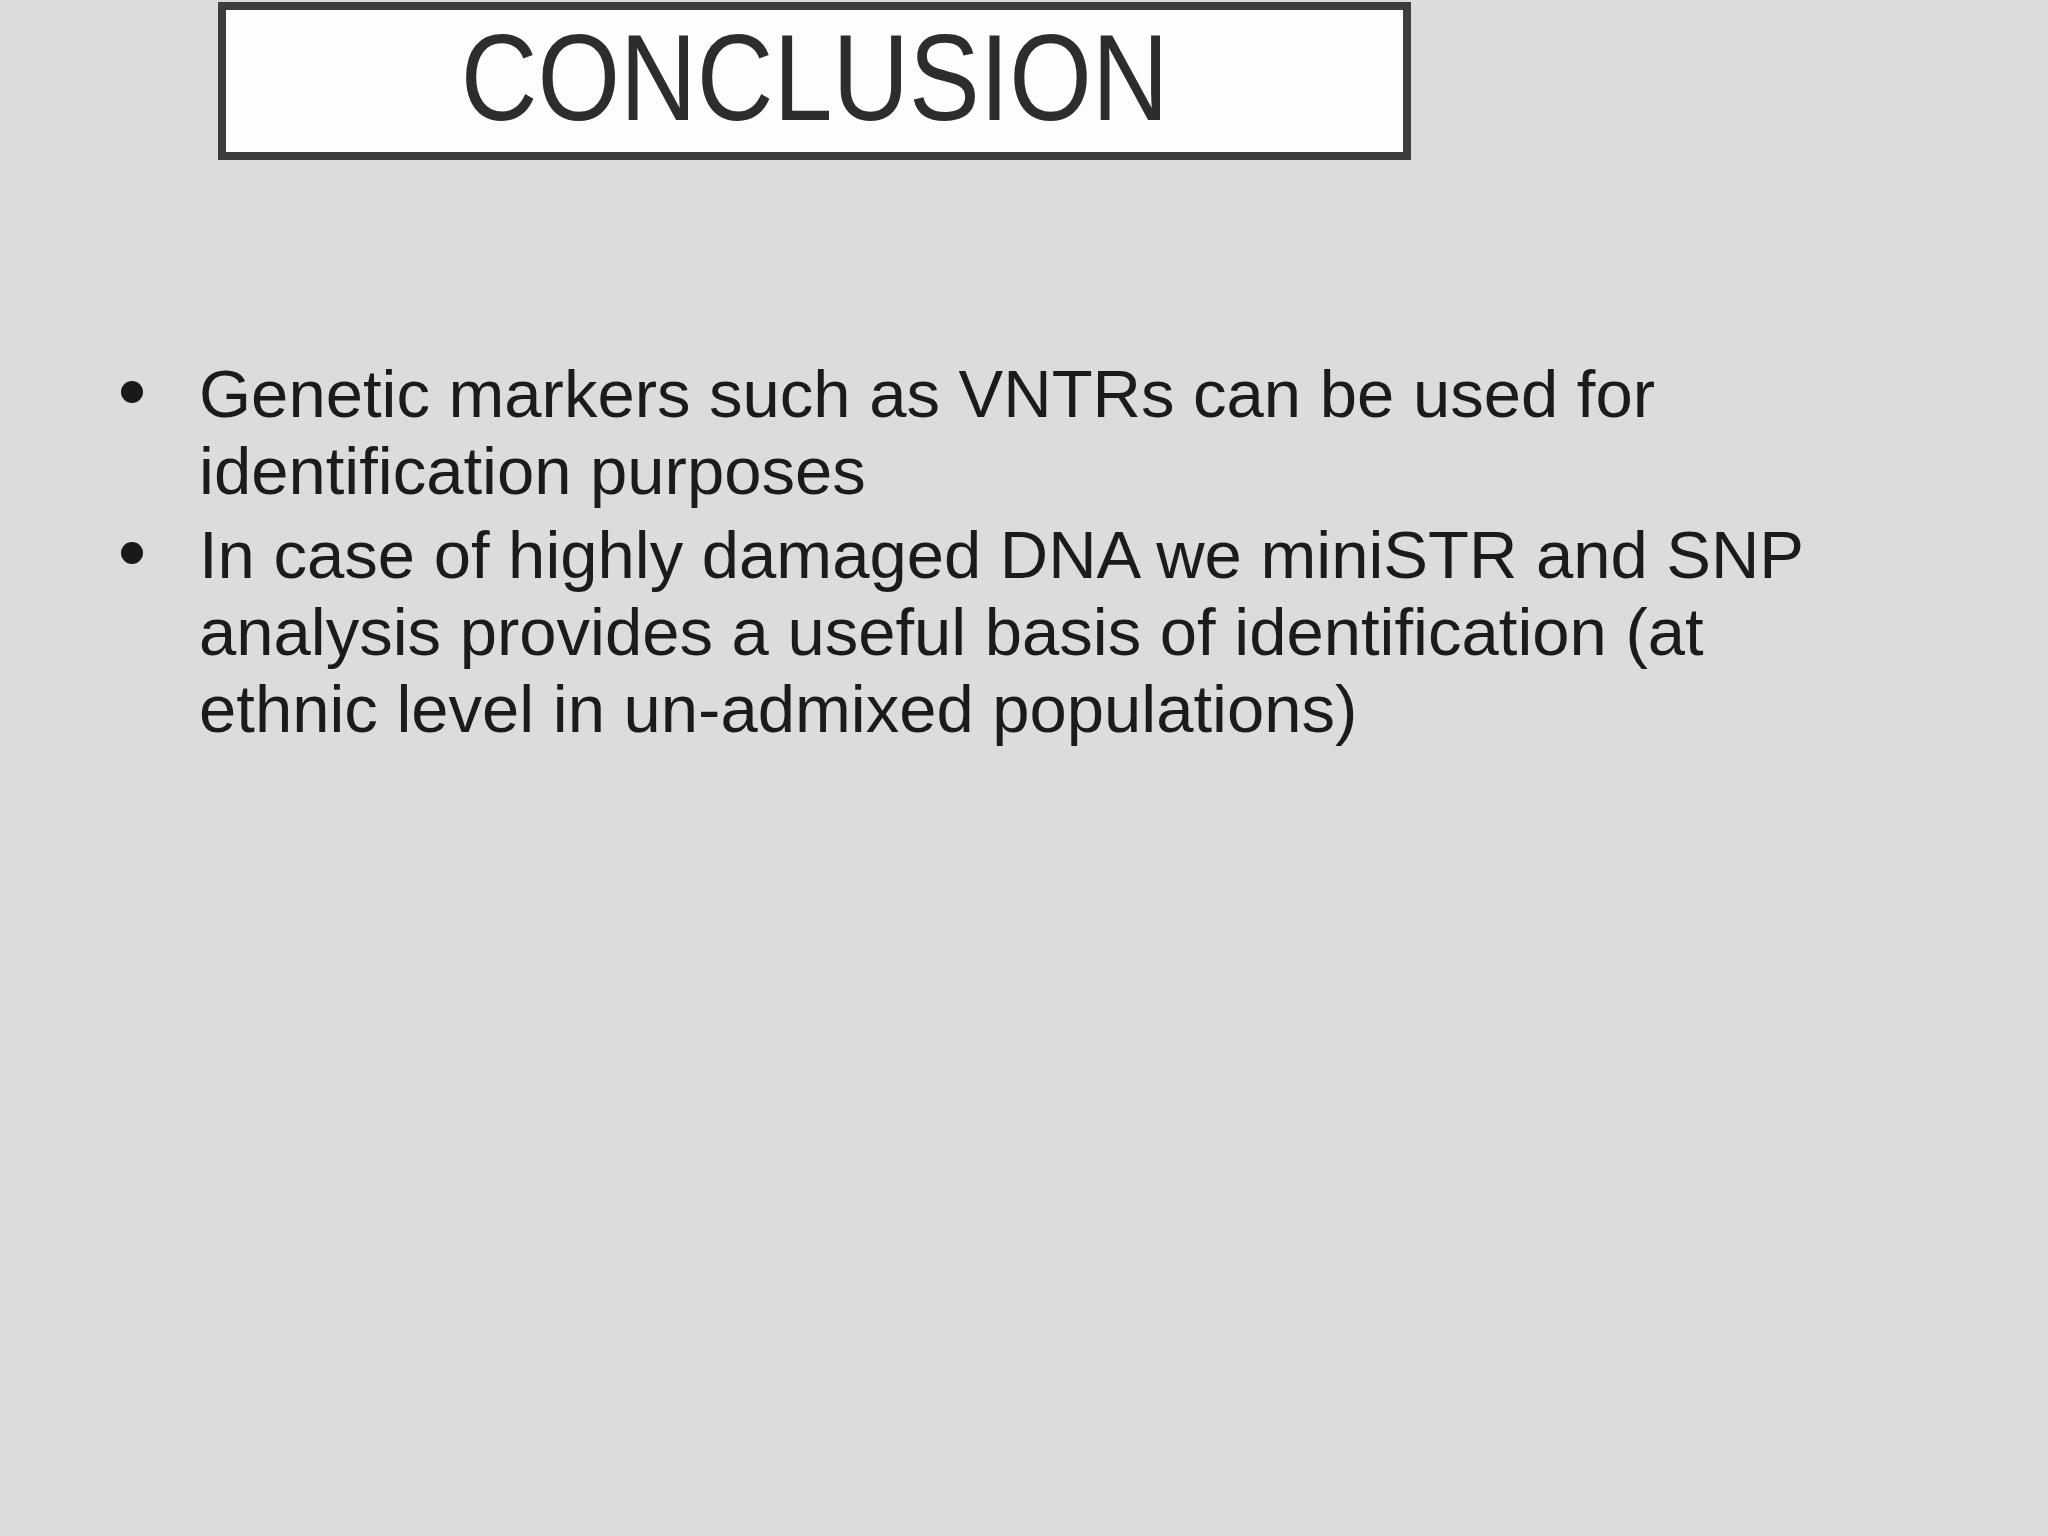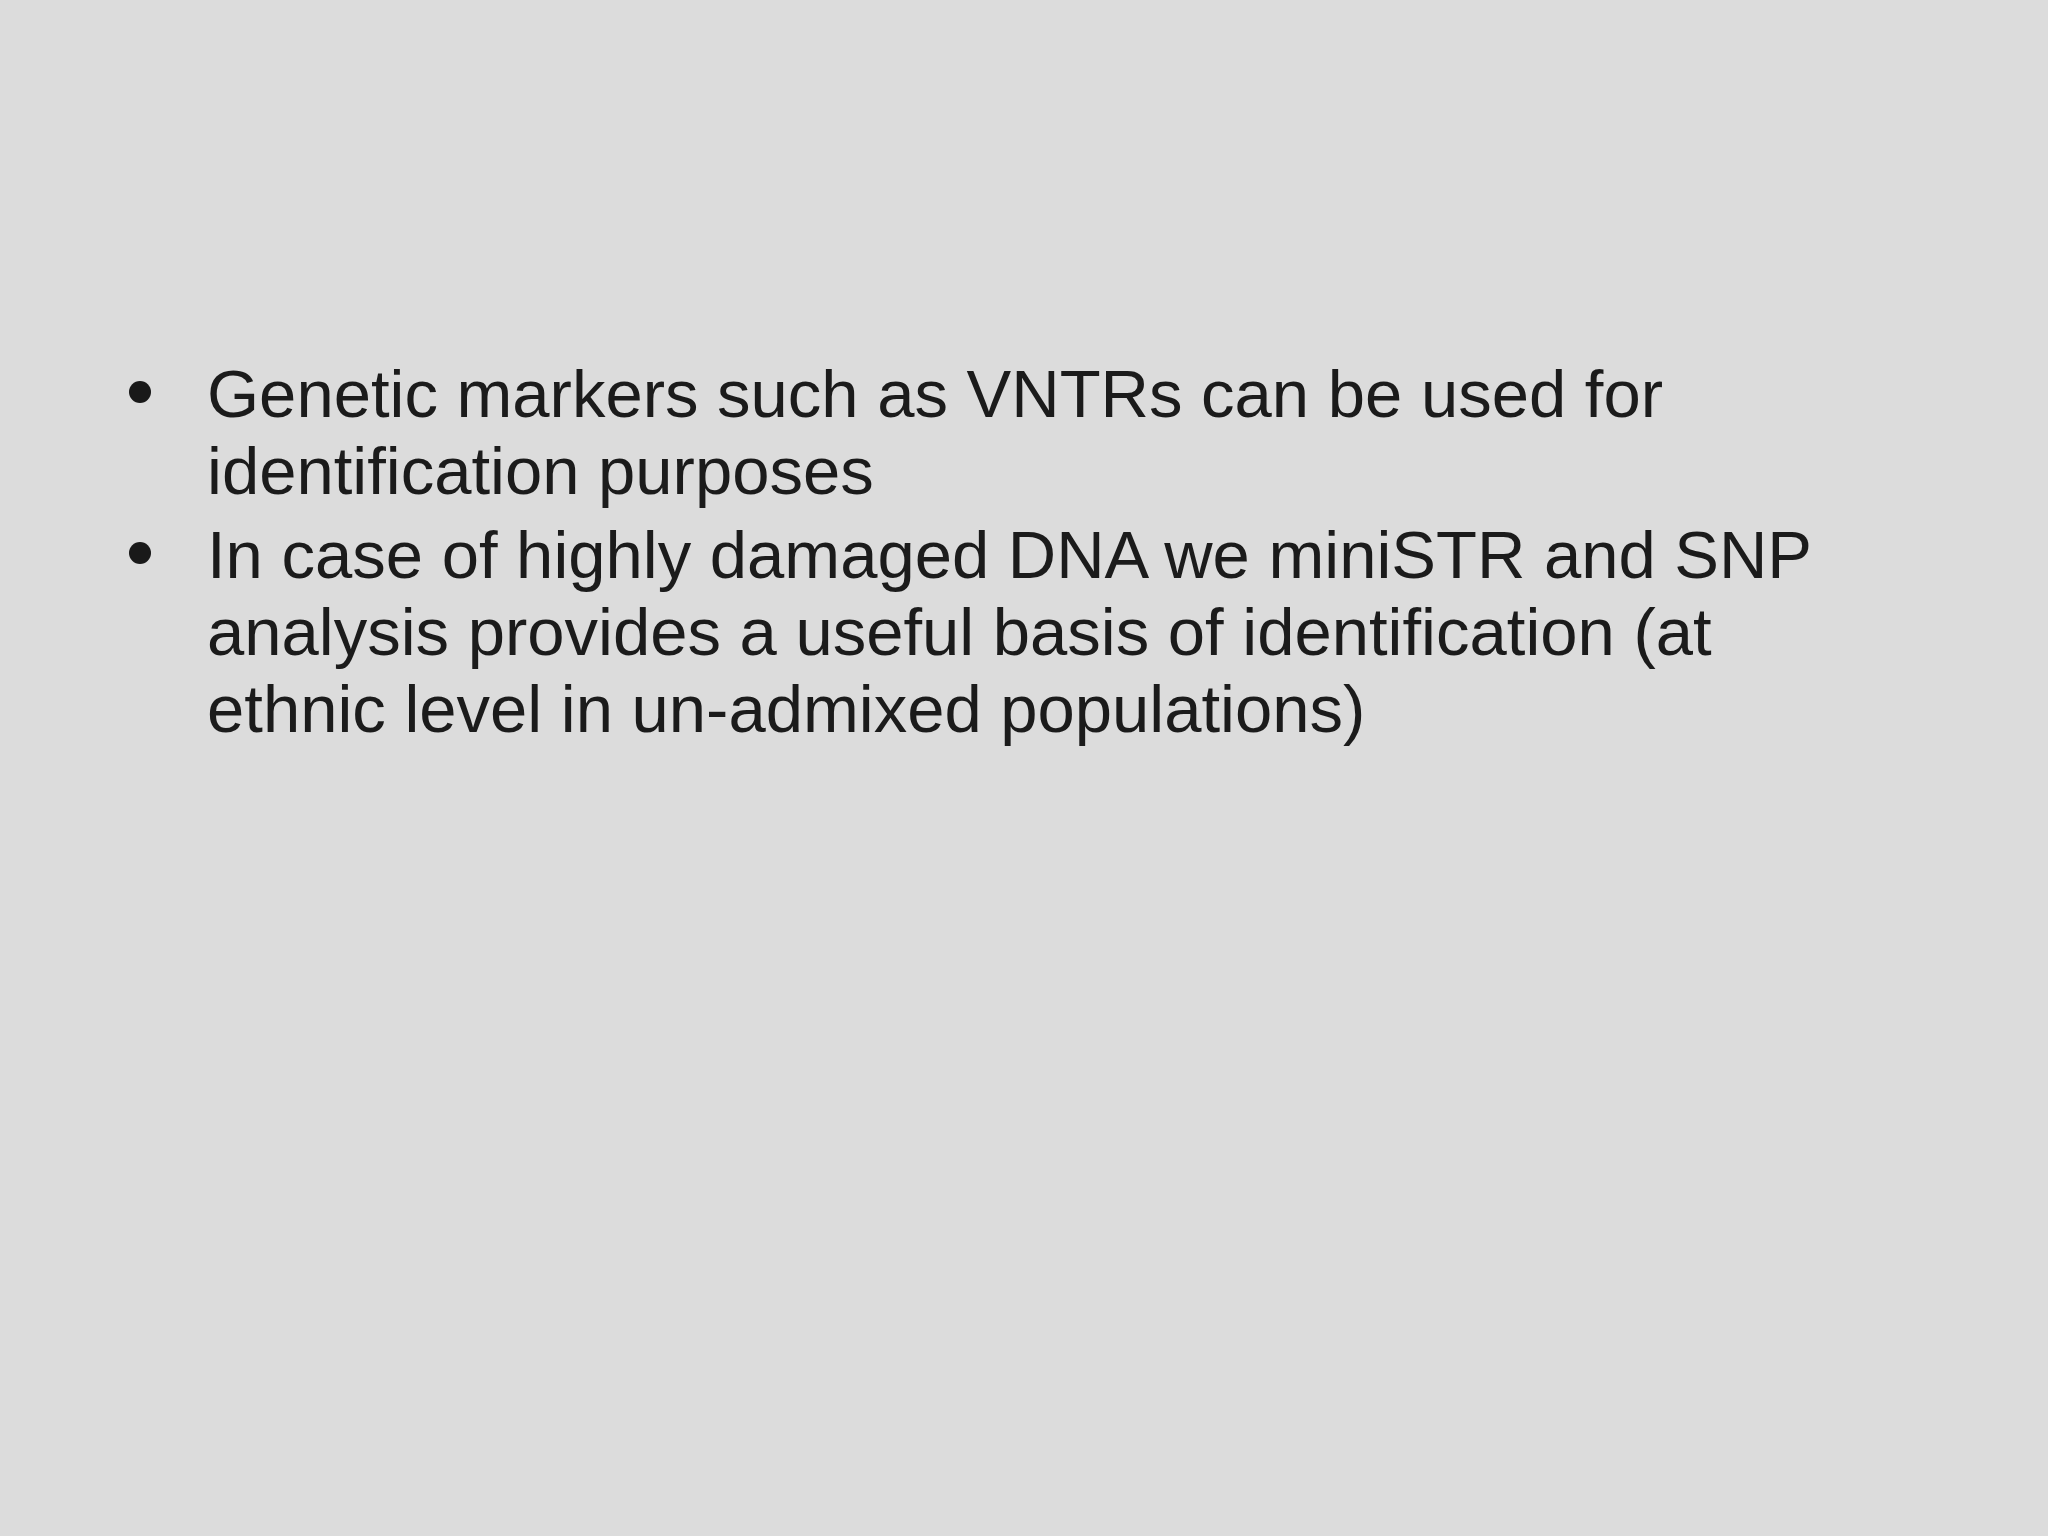--- a/index.html
+++ b/index.html
@@ -35,21 +35,21 @@
     font-size:122px;
     line-height:1;
     color:var(--title-text);
     transform:scaleX(0.87);
     transform-origin:center;
     white-space:nowrap;
     padding-bottom:6px;
   }
   .bullets{
     position:absolute;
-    left:129px;top:355px;
+    left:121px;top:355px;
     width:1880px;
     list-style:none;
   }
   .bullets li{
     display:flex;
     align-items:flex-start;
   }
   .bullets li + li{margin-top:7px;}
   .bullets .dot{
     flex:none;
@@ -65,20 +65,23 @@
     line-height:77px;
     color:var(--body-text);
     white-space:pre-line;
   }
 </style>
 </head>
 <body>
 
 <div class="slide">
 
+  <div class="title-box">
+    <span class="title">CONCLUSION</span>
+  </div>
 
   <ul class="bullets">
     <li>
       <span class="dot"></span>
       <div class="text">Genetic markers such as VNTRs can be used for
 identification purposes</div>
     </li>
     <li>
       <span class="dot"></span>
       <div class="text">In case of highly damaged DNA we miniSTR and SNP

